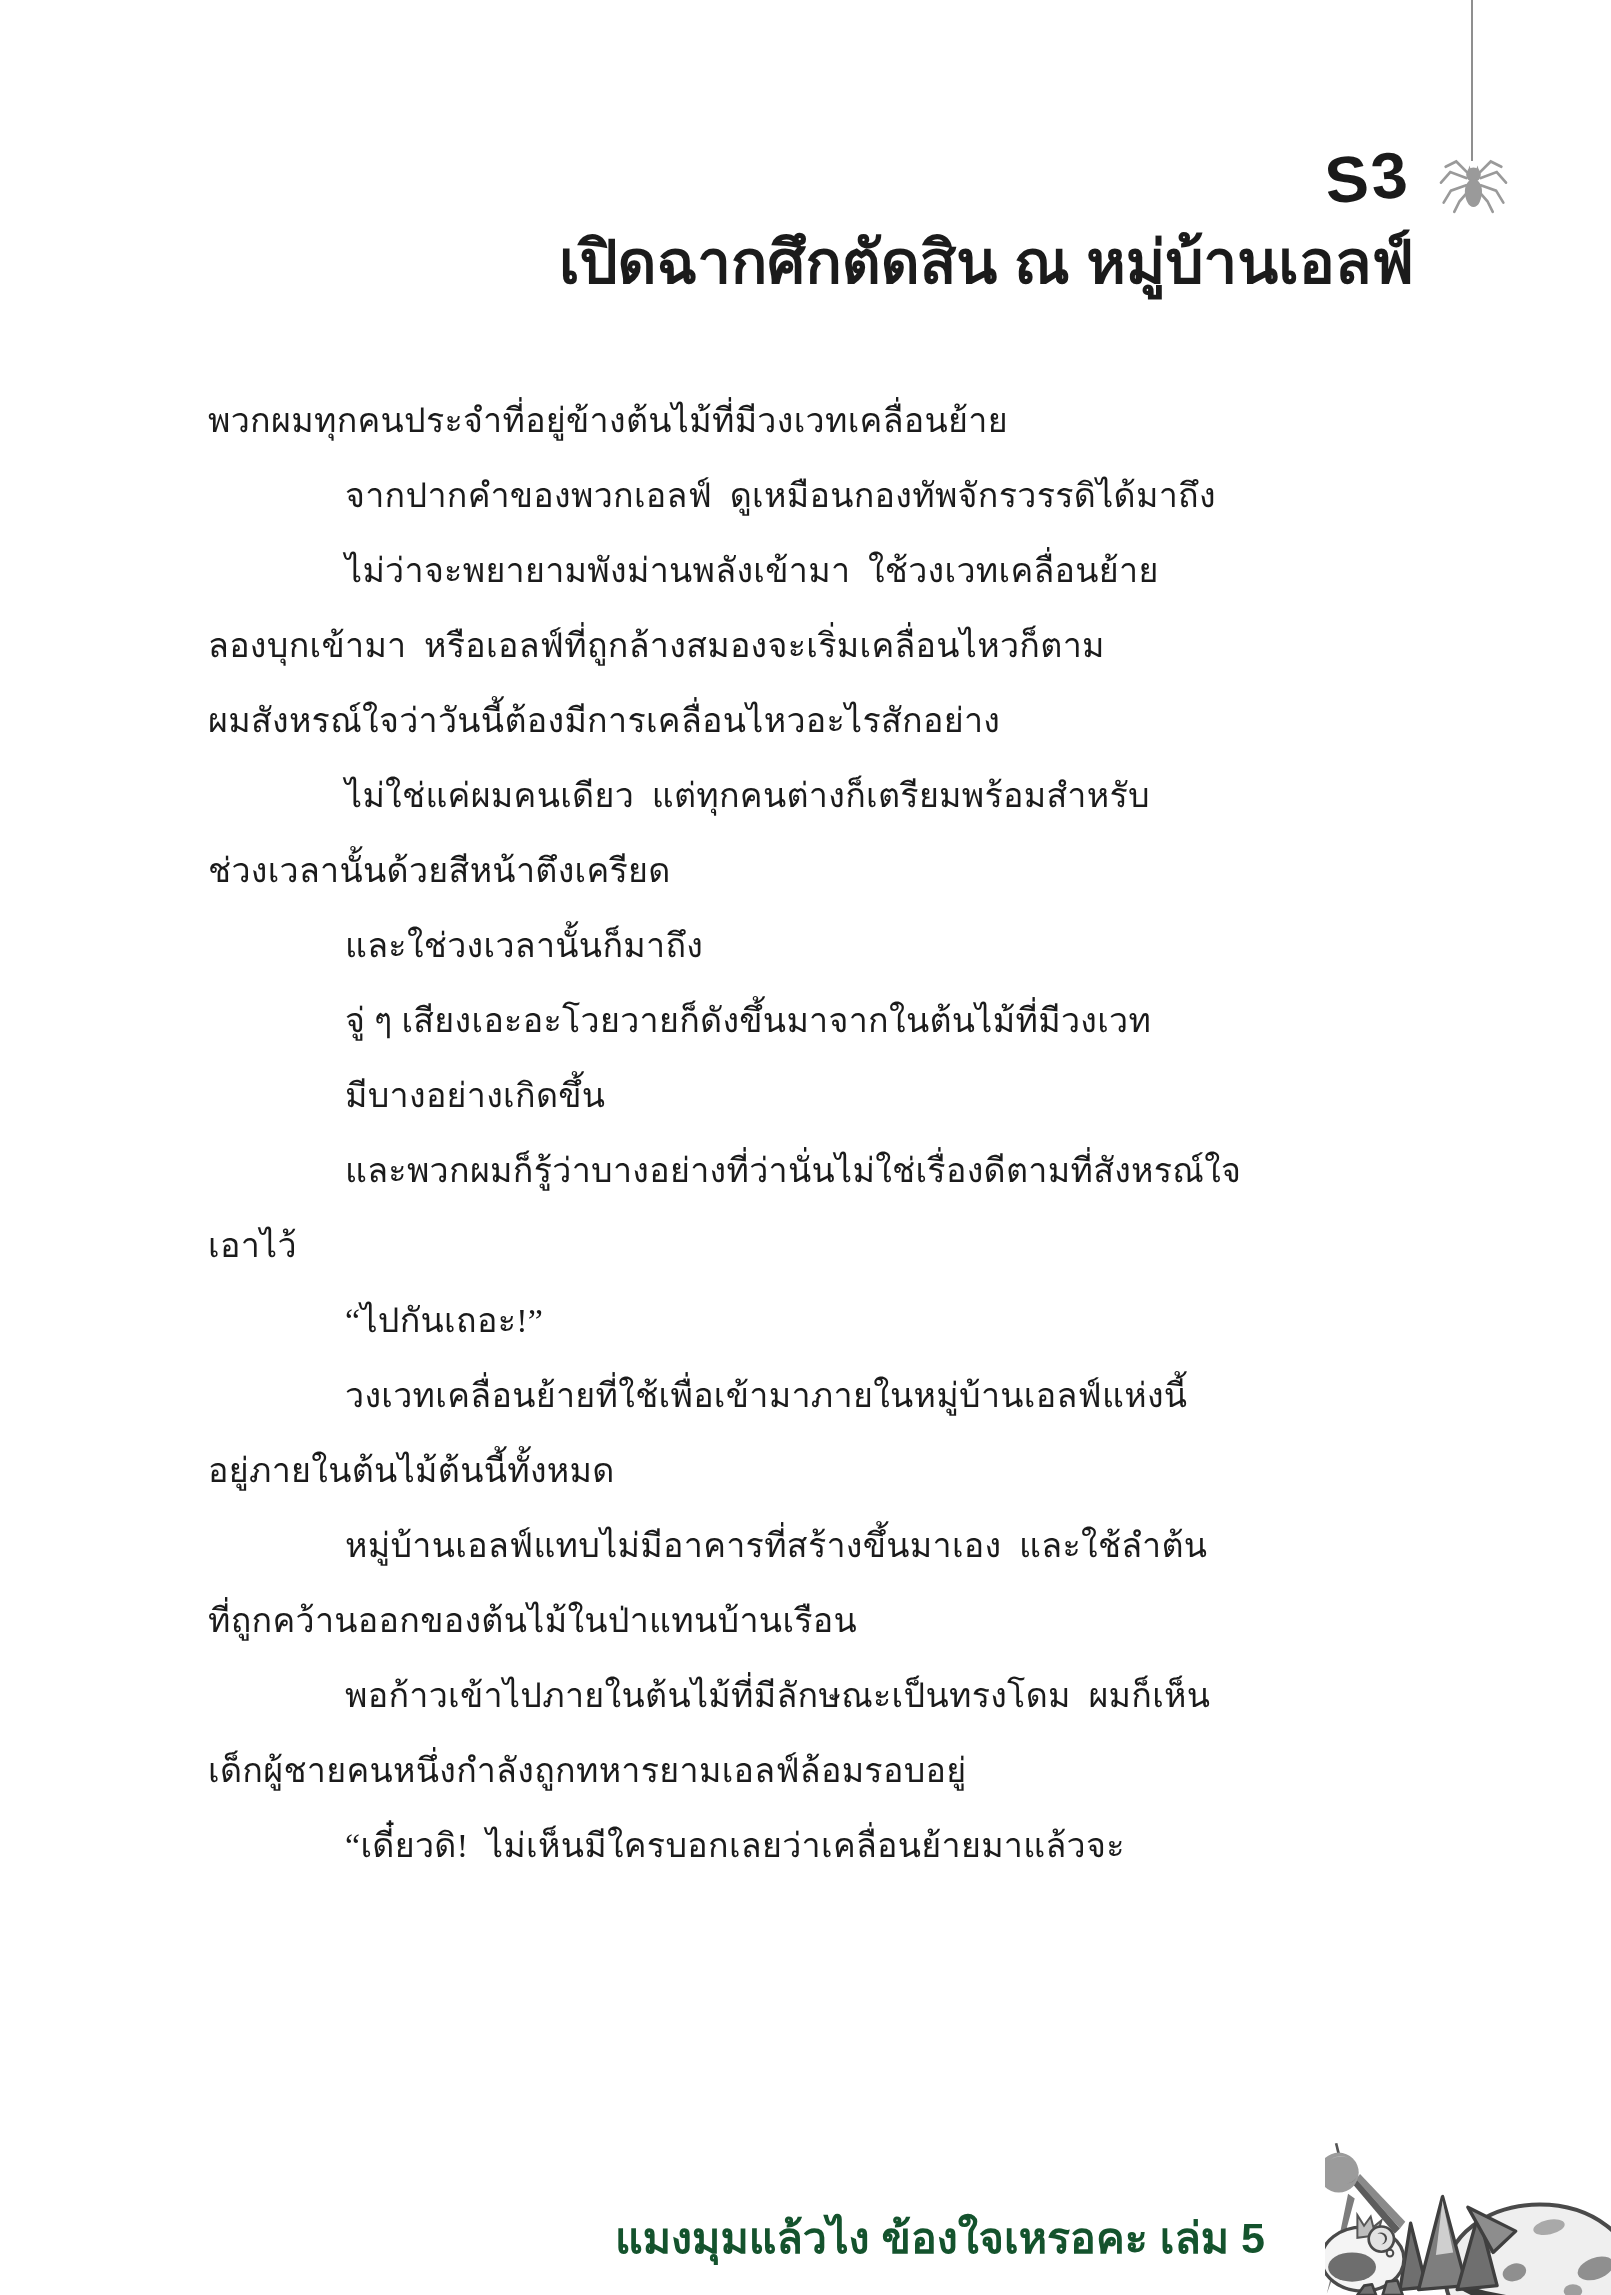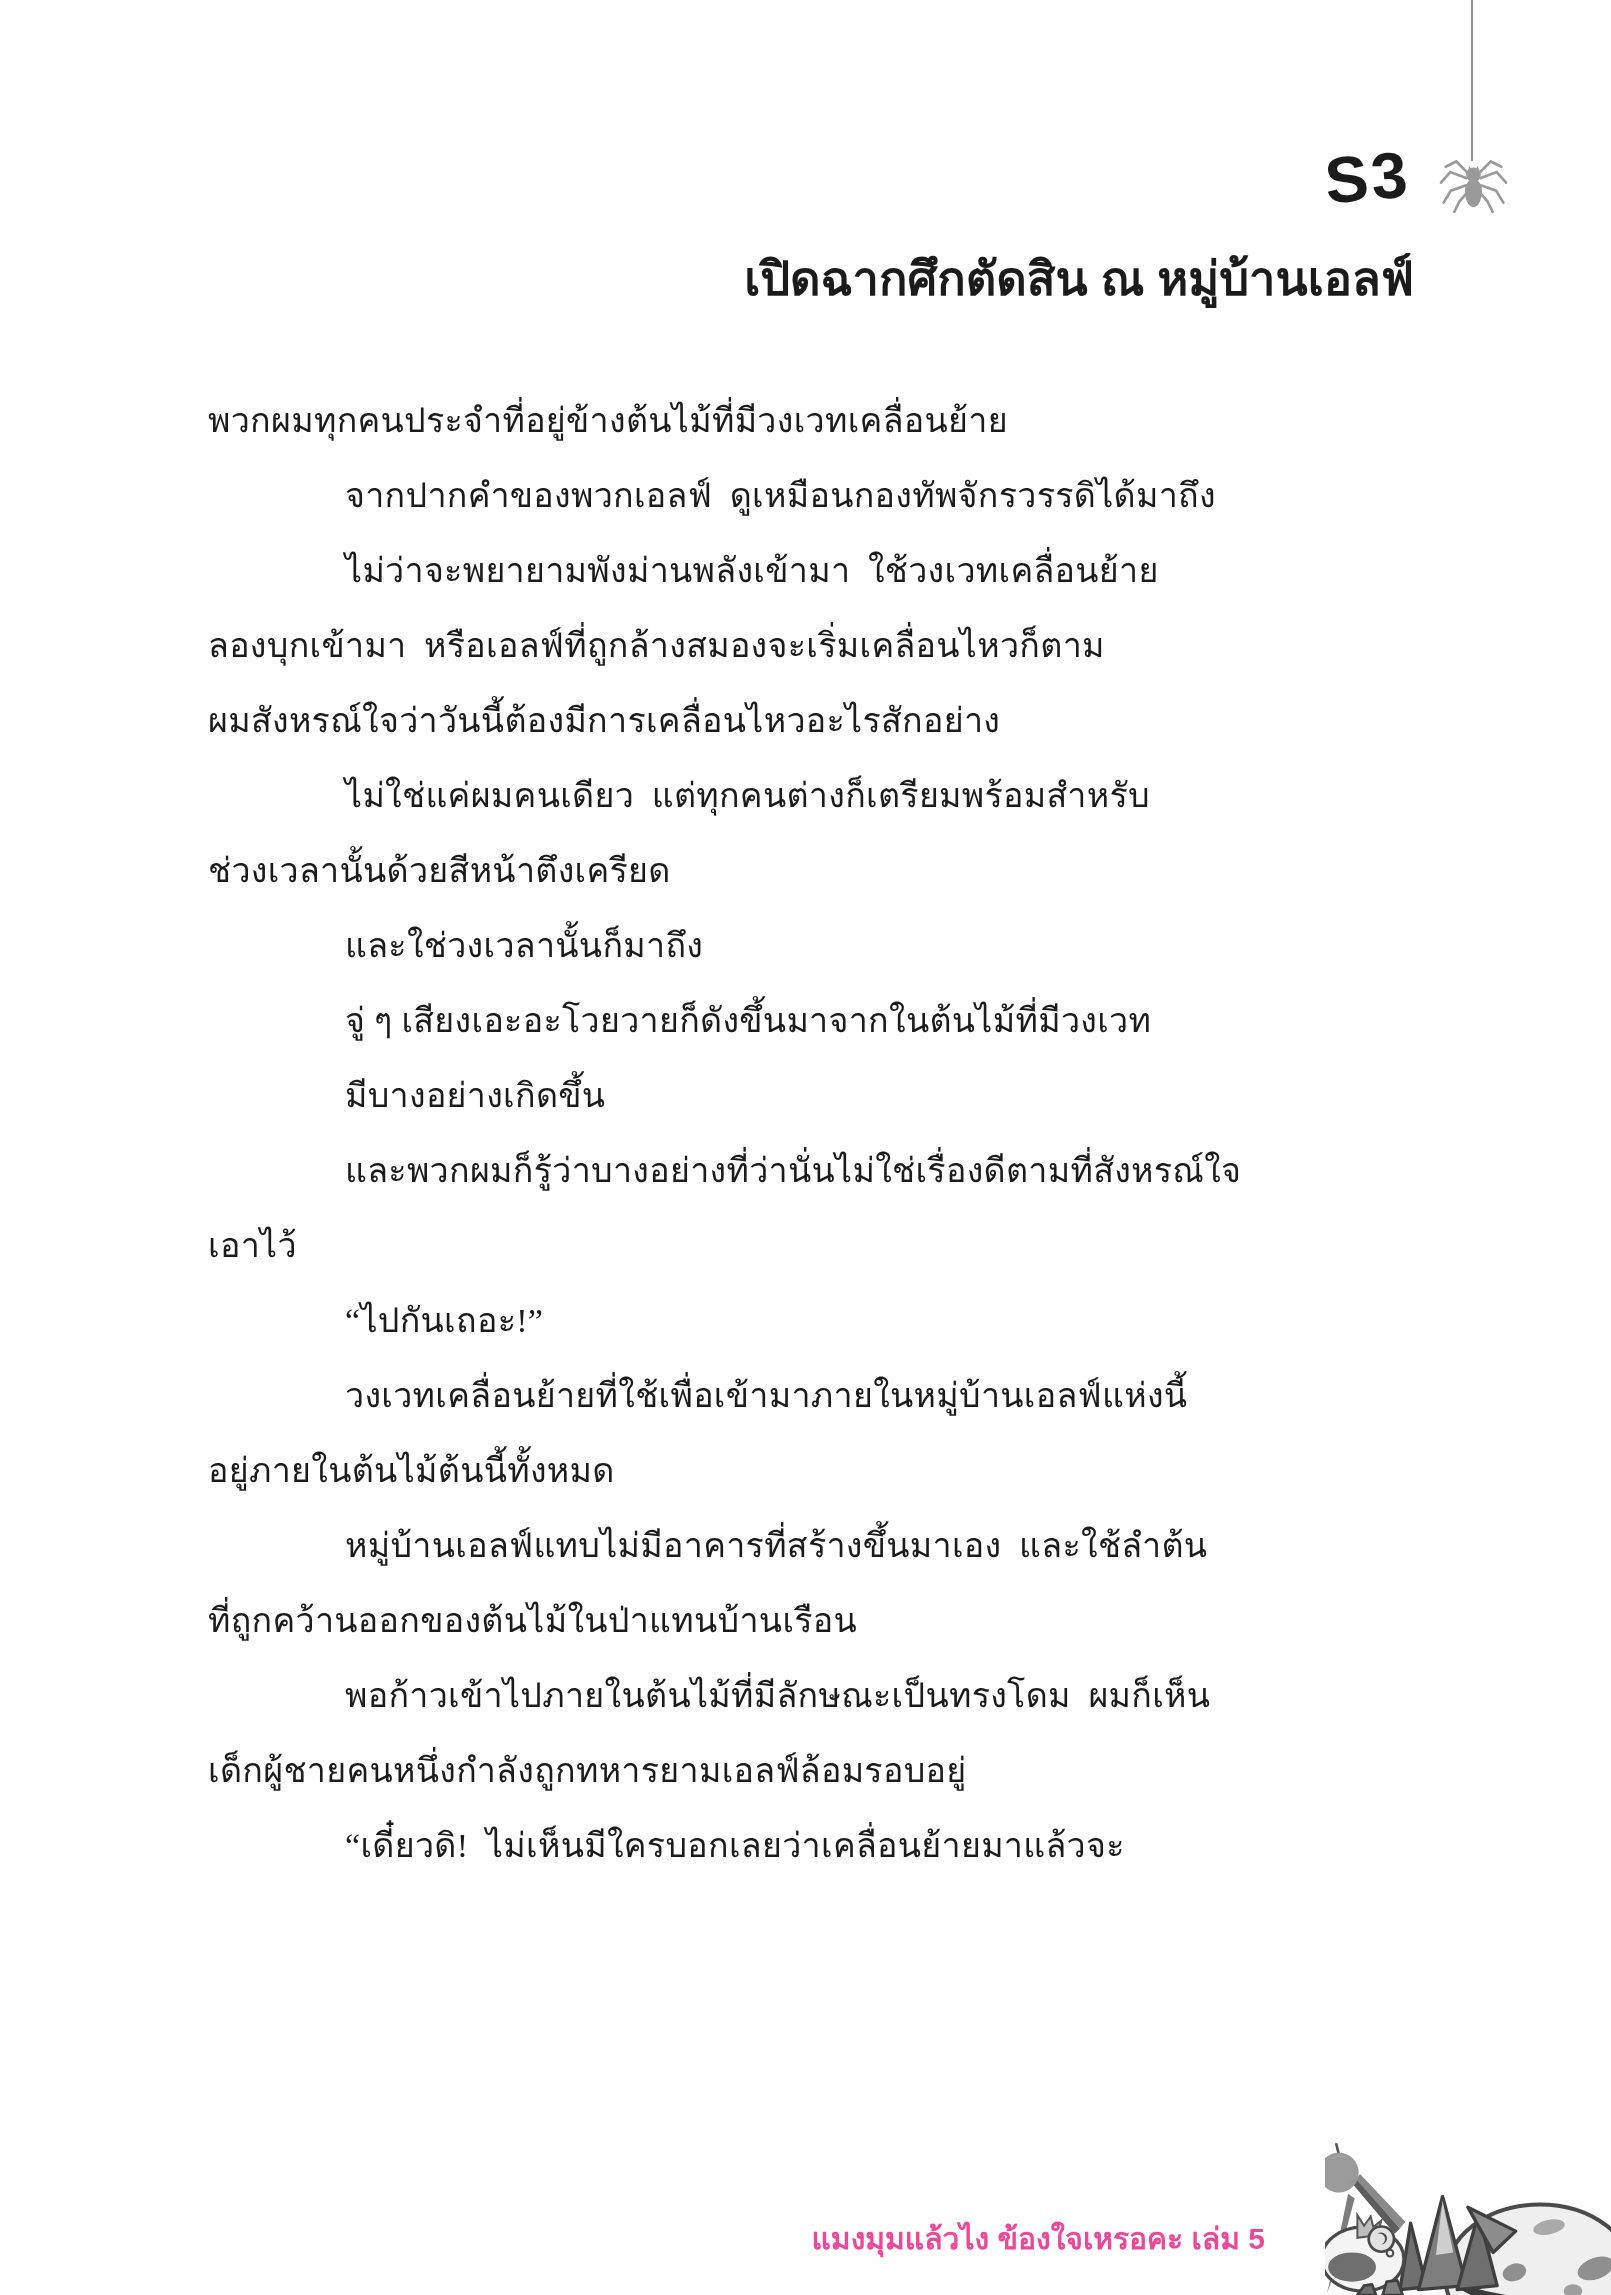--- a/index.html
+++ b/index.html
@@ -22,42 +22,42 @@
   
   .chapter-code{
     position:absolute;right:202px;top:141px;
     font-family:"Liberation Sans","DejaVu Sans",sans-serif;
     font-weight:900;font-size:65px;line-height:73px;
     transform:rotate(-5deg);
     letter-spacing:2.7px;
   }
   
   .chapter-title{
-    position:absolute;right:198px;top:244px;
+    position:absolute;right:198px;top:228px;
     font-family:"Liberation Sans","DejaVu Sans",sans-serif;
-    font-weight:800;font-size:47px;line-height:69px;
+    font-weight:800;font-size:60px;line-height:69px;
     white-space:pre;
   }
   
   .body-text{
     position:absolute;left:208px;top:383px;width:1214px;
   }
   .line{
     height:75px;line-height:75px;
     font-size:34px;
     white-space:pre;
     letter-spacing:0.3px;
   }
   .ind{padding-left:137px;}
   
   .footer{
     position:absolute;right:347px;top:2217px;
     font-family:"Liberation Sans","DejaVu Sans",sans-serif;
-    font-weight:600;font-size:30px;line-height:43px;
-    color:#ec4899;
+    font-weight:600;font-size:43px;line-height:43px;
+    color:#14532d;
     white-space:pre;
   }
   .corner-spider{
     position:absolute;right:0;bottom:0;width:287px;height:173px;
   }
 </style>
 </head>
 <body>
 
 <div class="page">

